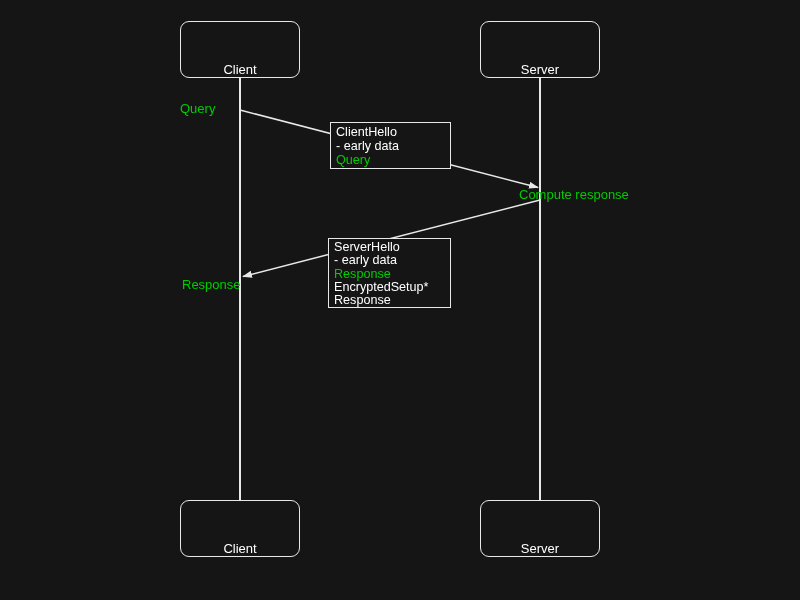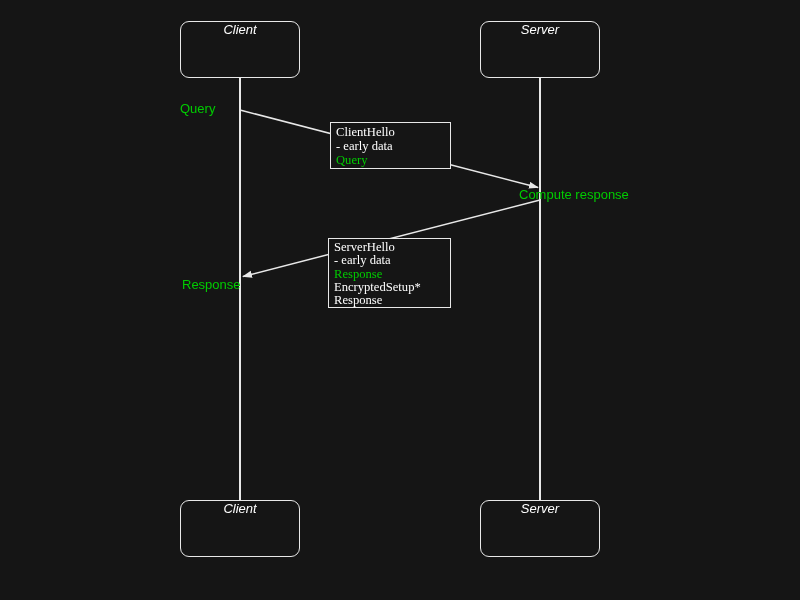--- a/index.html
+++ b/index.html
@@ -16,27 +16,26 @@
     overflow: hidden;
   }
   .actor {
     position: absolute;
     width: 120px;
     height: 57px;
     box-sizing: border-box;
     border: 1.5px solid var(--line, #e8e8e8);
     border-radius: 9px;
     display: flex;
-    align-items: flex-start;
+    align-items: flex-end;
     justify-content: center;
     color: var(--text, #fff);
     font-size: 13px;
     background: var(--bg, #151515);
     z-index: 3;
-    font-style: italic;
   }
   .actor.top-left     { left: 180px; top: 21px; }
   .actor.top-right    { left: 480px; top: 21px; }
   .actor.bottom-left  { left: 180px; top: 500px; }
   .actor.bottom-right { left: 480px; top: 500px; }
 
   .lifeline {
     position: absolute;
     top: 78px;
     width: 1.5px;
@@ -57,21 +56,20 @@
 
   .msg-box {
     position: absolute;
     box-sizing: border-box;
     border: 1.5px solid var(--line, #e8e8e8);
     background: var(--bg, #151515);
     padding: 2px 5px;
     font-size: 12.6px;
     z-index: 4;
     white-space: nowrap;
-    font-family: Liberation Serif, serif;
   }
   .msg-box.client-hello { left: 330px; top: 122px; width: 121px; height: 47px; line-height: 14.2px; }
   .msg-box.server-hello { left: 328px; top: 210px; width: 123px; height: 70px; line-height: 13.3px; margin-top: 28px; }
   .msg-line .white { color: var(--text, #fff); }
   .msg-line .green { color: var(--green, #00cc00); }
 
   .flow-label {
     position: absolute;
     color: var(--green, #00cc00);
     font-size: 13px;

